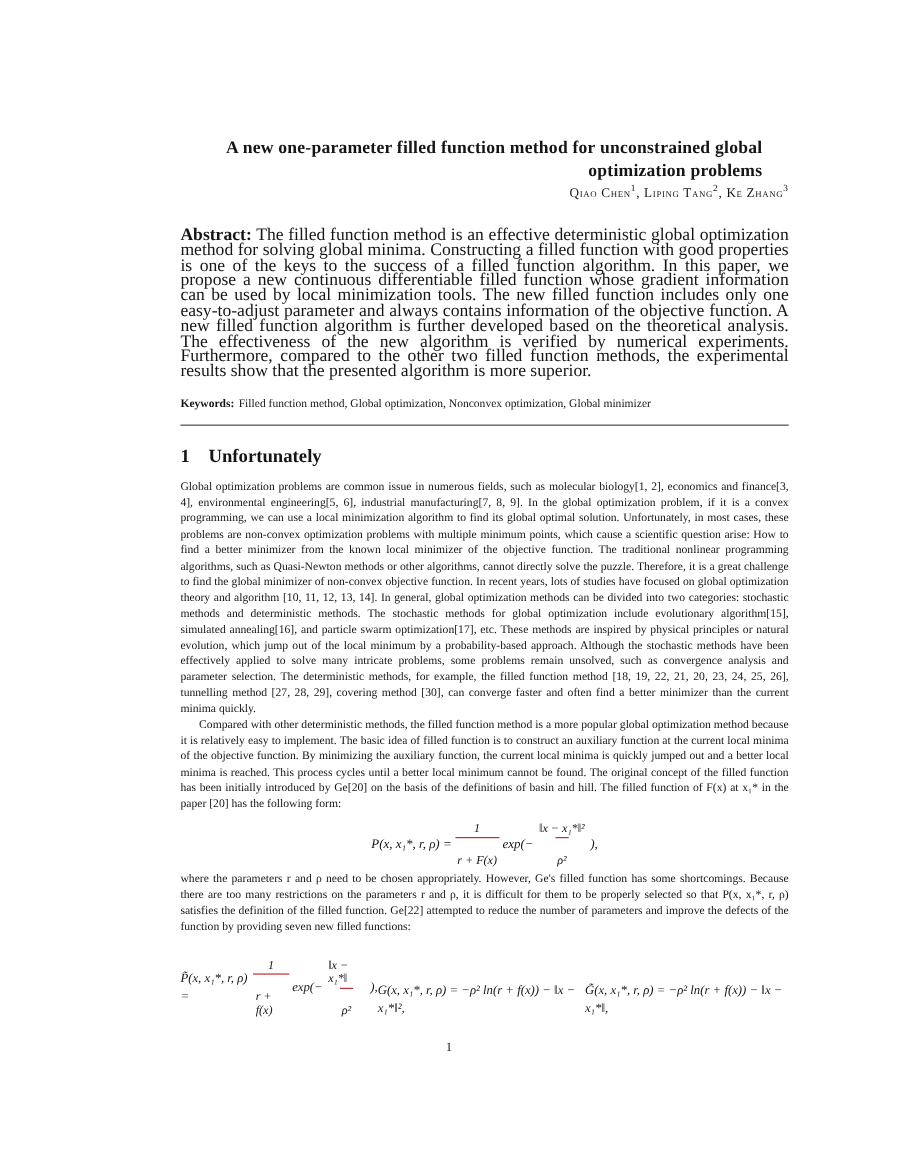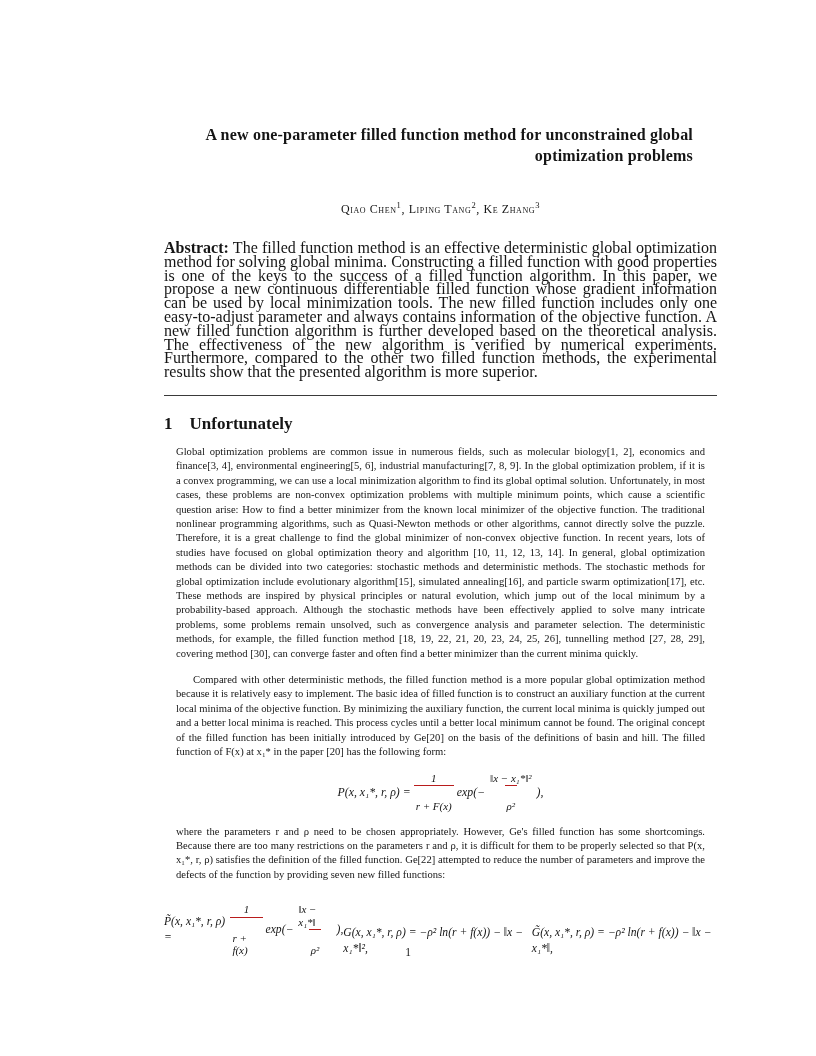--- a/index.html
+++ b/index.html
@@ -19,22 +19,21 @@
   .paper-title {
     margin: 124px auto 0;
     max-width: 505px;
     text-align: right;
     font-weight: bold;
     font-size: 16px;
     line-height: 21px;
     letter-spacing: 0.2px;
   }
   .authors {
-    margin-top: 34px;
-    text-align: center;
+    text-align: right;
     font-size: 12px;
     font-variant: small-caps;
     letter-spacing: 0.6px;
   }
   .authors sup { font-size: 8.5px; font-variant: normal; }
   .abstract {
     margin-top: 24px;
     font-size: 16px;
     line-height: 13.8px;
     text-align: justify;
@@ -53,21 +52,21 @@
     font-size: 17px;
     font-weight: bold;
     display: flex;
     gap: 17px;
     align-items: baseline;
   }
   .para {
     font-size: 10.6px;
     line-height: 14.4px;
     text-align: justify;
-    margin: 12px;
+    margin: 0;
   }
   .p-first { margin-top: 11px; }
   .p-indent { text-indent: 17px; margin-top: 0; }
   .equation {
     display: flex;
     justify-content: center;
     align-items: center;
     font-style: italic;
     font-size: 11.8px;
     margin: 8px 0 5px;
@@ -115,20 +114,23 @@
   <div class="authors">
     <span><span>Qiao Chen</span><sup>1</sup><span>, </span></span><span><span>Liping Tang</span><sup>2</sup><span>, </span></span><span><span>Ke Zhang</span><sup>3</sup><span></span></span>
   </div>
 
   <p class="abstract">
     <span class="bf">Abstract:</span>
     <span>The filled function method is an effective deterministic global optimization method for solving global minima. Constructing a filled function with good properties is one of the keys to the success of a filled function algorithm. In this paper, we propose a new continuous differentiable filled function whose gradient information can be used by local minimization tools. The new filled function includes only one easy-to-adjust parameter and always contains information of the objective function. A new filled function algorithm is further developed based on the theoretical analysis. The effectiveness of the new algorithm is verified by numerical experiments. Furthermore, compared to the other two filled function methods, the experimental results show that the presented algorithm is more superior.</span>
   </p>
 
   <div class="kwblock">
+    <div class="kwline">
+      <span class="bf">Keywords:</span><span class="val">Filled function method, Global optimization, Nonconvex optimization, Global minimizer</span>
+    </div>
   </div>
 
   <hr class="rule">
 
   <div class="section-heading">
     <span>1</span>
     <span>Unfortunately</span>
   </div>
 
   <p class="para p-first">Global optimization problems are common issue in numerous fields, such as molecular biology[1, 2], economics and finance[3, 4], environmental engineering[5, 6], industrial manufacturing[7, 8, 9]. In the global optimization problem, if it is a convex programming, we can use a local minimization algorithm to find its global optimal solution. Unfortunately, in most cases, these problems are non-convex optimization problems with multiple minimum points, which cause a scientific question arise: How to find a better minimizer from the known local minimizer of the objective function. The traditional nonlinear programming algorithms, such as Quasi-Newton methods or other algorithms, cannot directly solve the puzzle. Therefore, it is a great challenge to find the global minimizer of non-convex objective function. In recent years, lots of studies have focused on global optimization theory and algorithm [10, 11, 12, 13, 14]. In general, global optimization methods can be divided into two categories: stochastic methods and deterministic methods. The stochastic methods for global optimization include evolutionary algorithm[15], simulated annealing[16], and particle swarm optimization[17], etc. These methods are inspired by physical principles or natural evolution, which jump out of the local minimum by a probability-based approach. Although the stochastic methods have been effectively applied to solve many intricate problems, some problems remain unsolved, such as convergence analysis and parameter selection. The deterministic methods, for example, the filled function method [18, 19, 22, 21, 20, 23, 24, 25, 26], tunnelling method [27, 28, 29], covering method [30], can converge faster and often find a better minimizer than the current minima quickly.</p>

